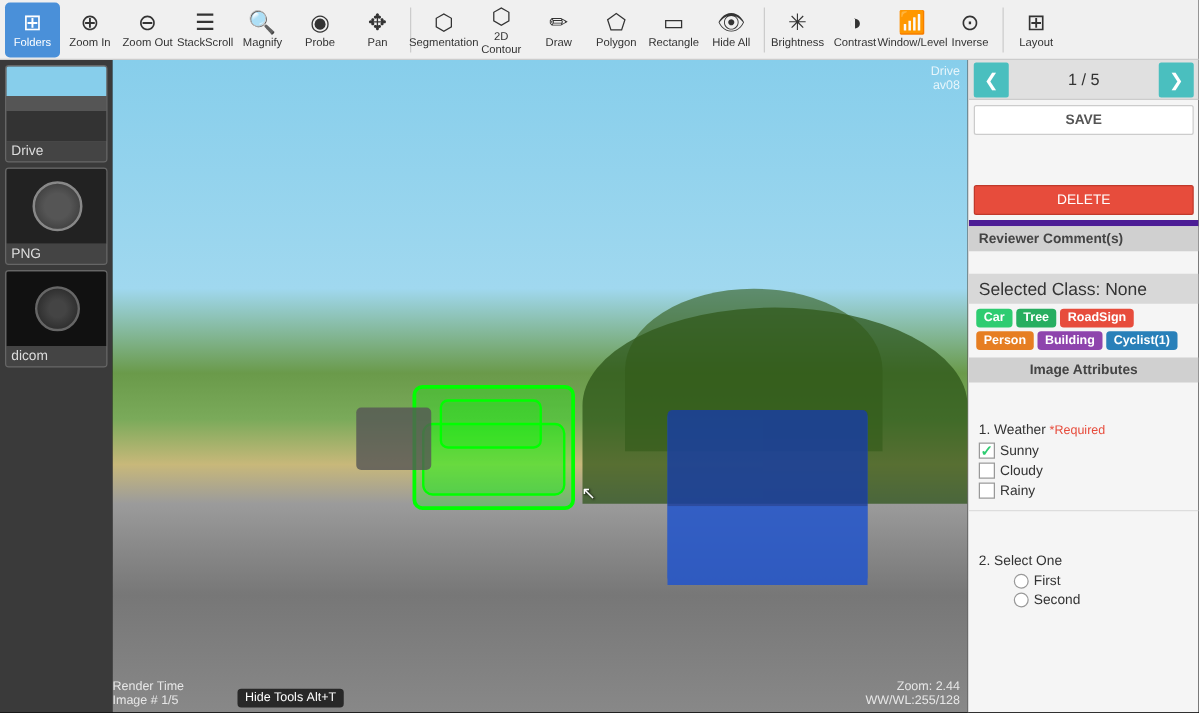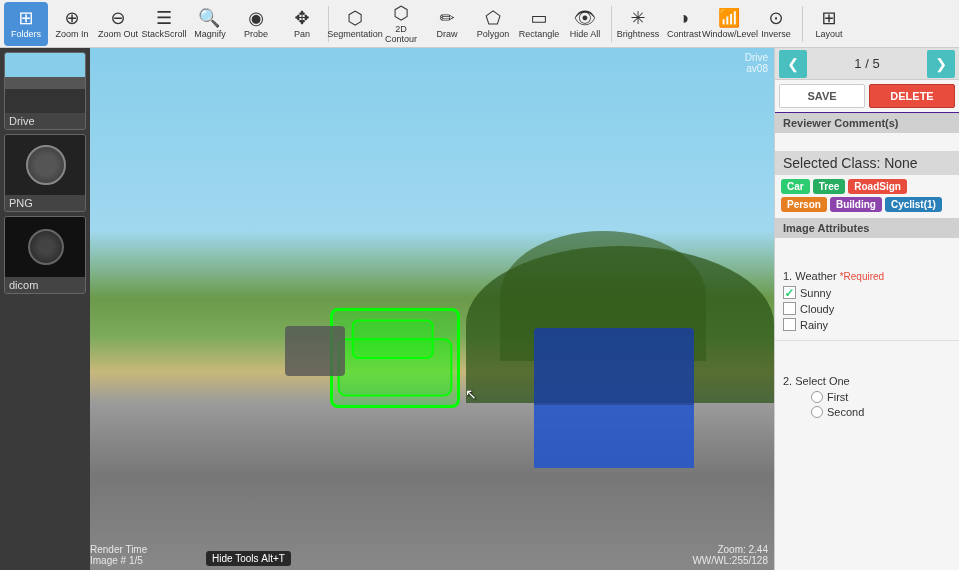--- a/index.html
+++ b/index.html
@@ -100,49 +100,49 @@
     .viewer-info-tr {
       position: absolute; top: 4px; right: 6px; color: white; font-size: 10px; opacity: 0.8; text-align: right;
     }
     .viewer-info-bl {
       position: absolute; bottom: 4px; left: 0; color: white; font-size: 10px; opacity: 0.8;
     }
     .viewer-info-br {
       position: absolute; bottom: 4px; right: 6px; color: white; font-size: 10px; opacity: 0.8; text-align: right;
     }
     .hide-tools-badge {
-      position: absolute; bottom: 4px; left: 116px;
+      position: absolute; bottom: 4px; left: 100px;
       background: rgba(0,0,0,0.7); color: white; font-size: 10px; padding: 2px 6px; border-radius: 3px;
     }
 
     
     #right-panel {
       width: 185px; background: #f5f5f5; display: flex; flex-direction: column; flex-shrink: 0;
       border-left: 1px solid #ccc; overflow-y: auto;
     }
     .nav-bar {
       display: flex; align-items: center; background: #e0e0e0; border-bottom: 1px solid #ccc; height: 32px; padding: 0 4px;
     }
     .nav-arrow {
       width: 28px; height: 28px; background: #4ABFBF; color: white; border: none; cursor: pointer;
       display: flex; align-items: center; justify-content: center; font-size: 14px; border-radius: 2px;
     }
     .nav-counter {
       flex: 1; text-align: center; font-size: 13px; color: #333;
     }
     .action-buttons {
-      display: flex; gap: 4px; padding: 4px; border-bottom: 1px solid #4c1d95;
+      display: flex; gap: 4px; padding: 4px; border-bottom: 5px solid #4c1d95; flex-direction: column;
     }
     .btn-save {
       flex: 1; padding: 5px; background: white; border: 1px solid #ccc; border-radius: 2px;
       cursor: pointer; font-size: 11px; font-weight: bold; color: #555;
     }
     .btn-delete {
       flex: 1; padding: 5px; background: #e74c3c; border: 1px solid #c0392b; border-radius: 2px;
-      cursor: pointer; font-size: 11px; font-weight: bold; color: white;
+      cursor: pointer; font-size: 11px; font-weight: normal; color: white; margin-top: 36px;
     }
     .section-header {
       background: #d0d0d0; padding: 4px 8px; font-size: 11px; color: #444; font-weight: bold;
     }
     .selected-class-box {
       background: #d8d8d8; padding: 4px 8px; font-size: 14px; color: #333; margin: 0;
     }
     .class-tags {
       display: flex; flex-wrap: wrap; gap: 3px; padding: 4px 6px;
     }
@@ -150,21 +150,21 @@
       padding: 2px 6px; border-radius: 3px; font-size: 10px; font-weight: bold; color: white; cursor: pointer;
     }
     .tag-car { background: #2ecc71; }
     .tag-tree { background: #27ae60; }
     .tag-roadsign { background: #e74c3c; }
     .tag-person { background: #e67e22; }
     .tag-building { background: #8e44ad; }
     .tag-cyclist { background: #2980b9; }
 
     .img-attributes-header {
-      background: #d0d0d0; padding: 4px 8px; font-size: 11px; color: #444; font-weight: bold; margin-top: 2px;
+      background: #d0d0d0; padding: 4px 8px; font-size: 11px; color: #444; font-weight: bold; margin-top: 2px; text-align: center;
     }
     .attribute-section { padding: 4px 8px; margin-top: 28px; }
     .attribute-title { font-size: 11px; color: #333; margin-bottom: 4px; }
     .required-star { color: #e74c3c; font-size: 10px; }
     .checkbox-row {
       display: flex; align-items: center; gap: 4px; margin-bottom: 3px;
     }
     .checkbox-box {
       width: 13px; height: 13px; border: 1px solid #999; background: white; display: flex; align-items: center; justify-content: center; cursor: pointer;
     }

